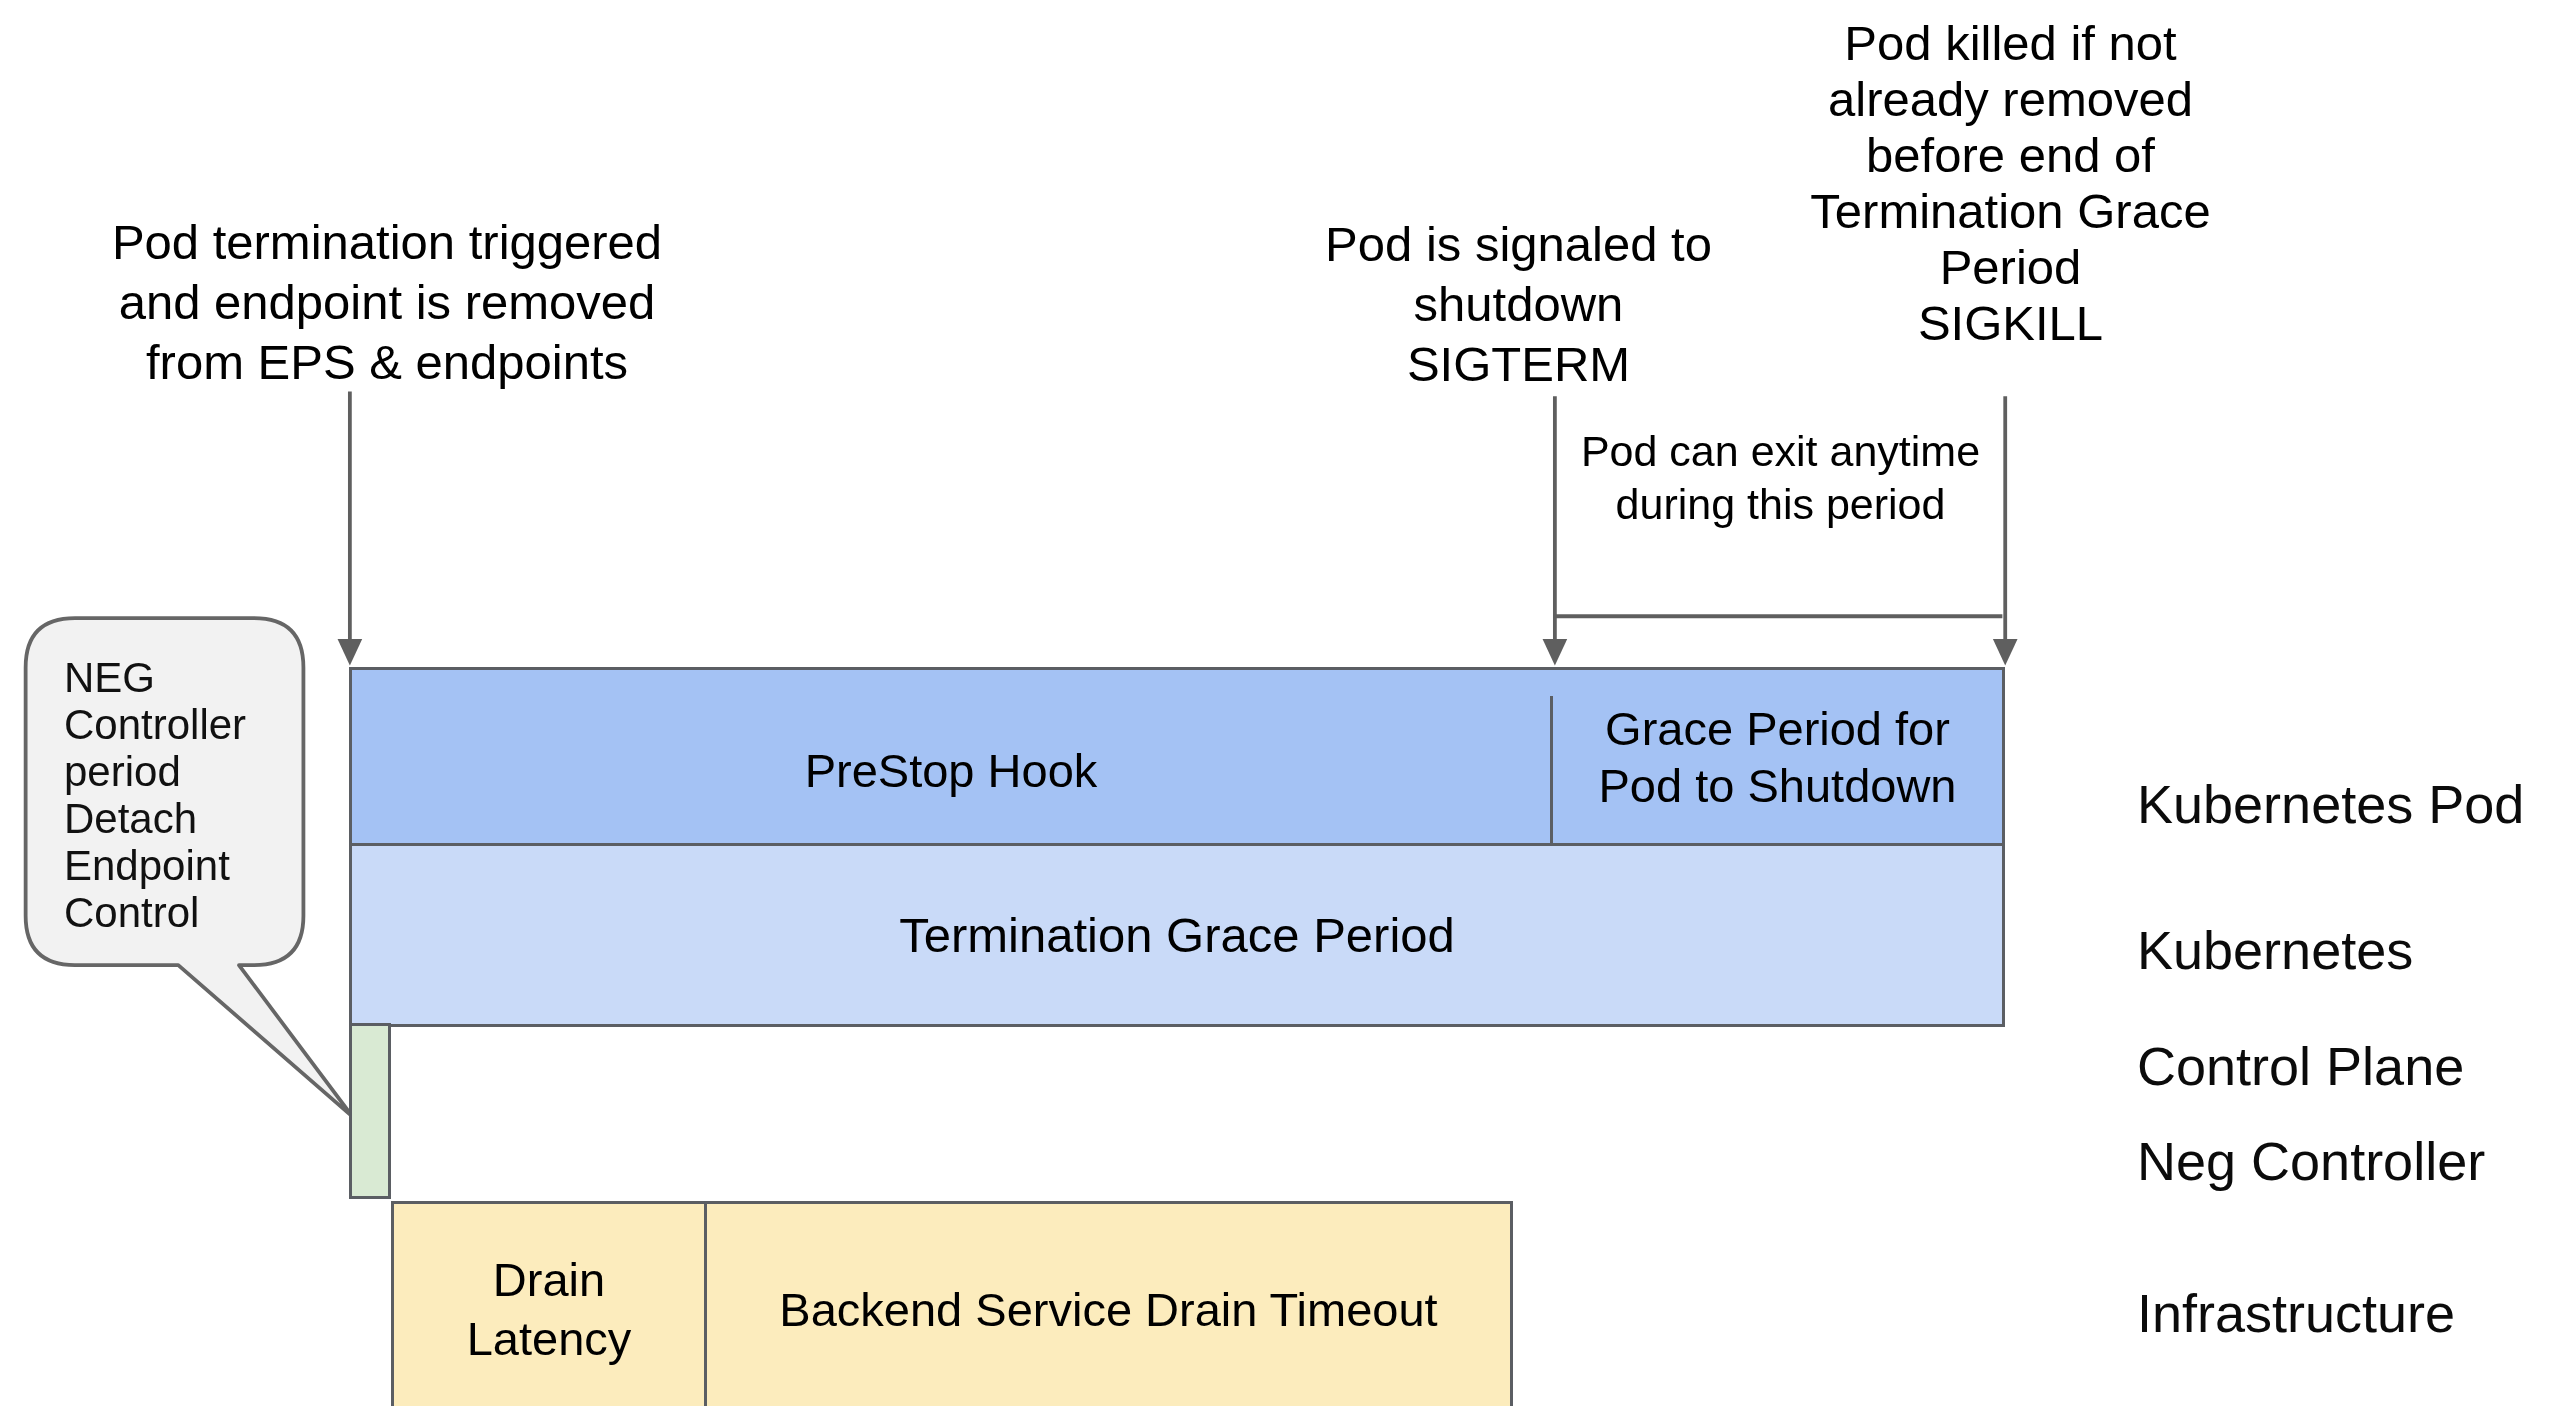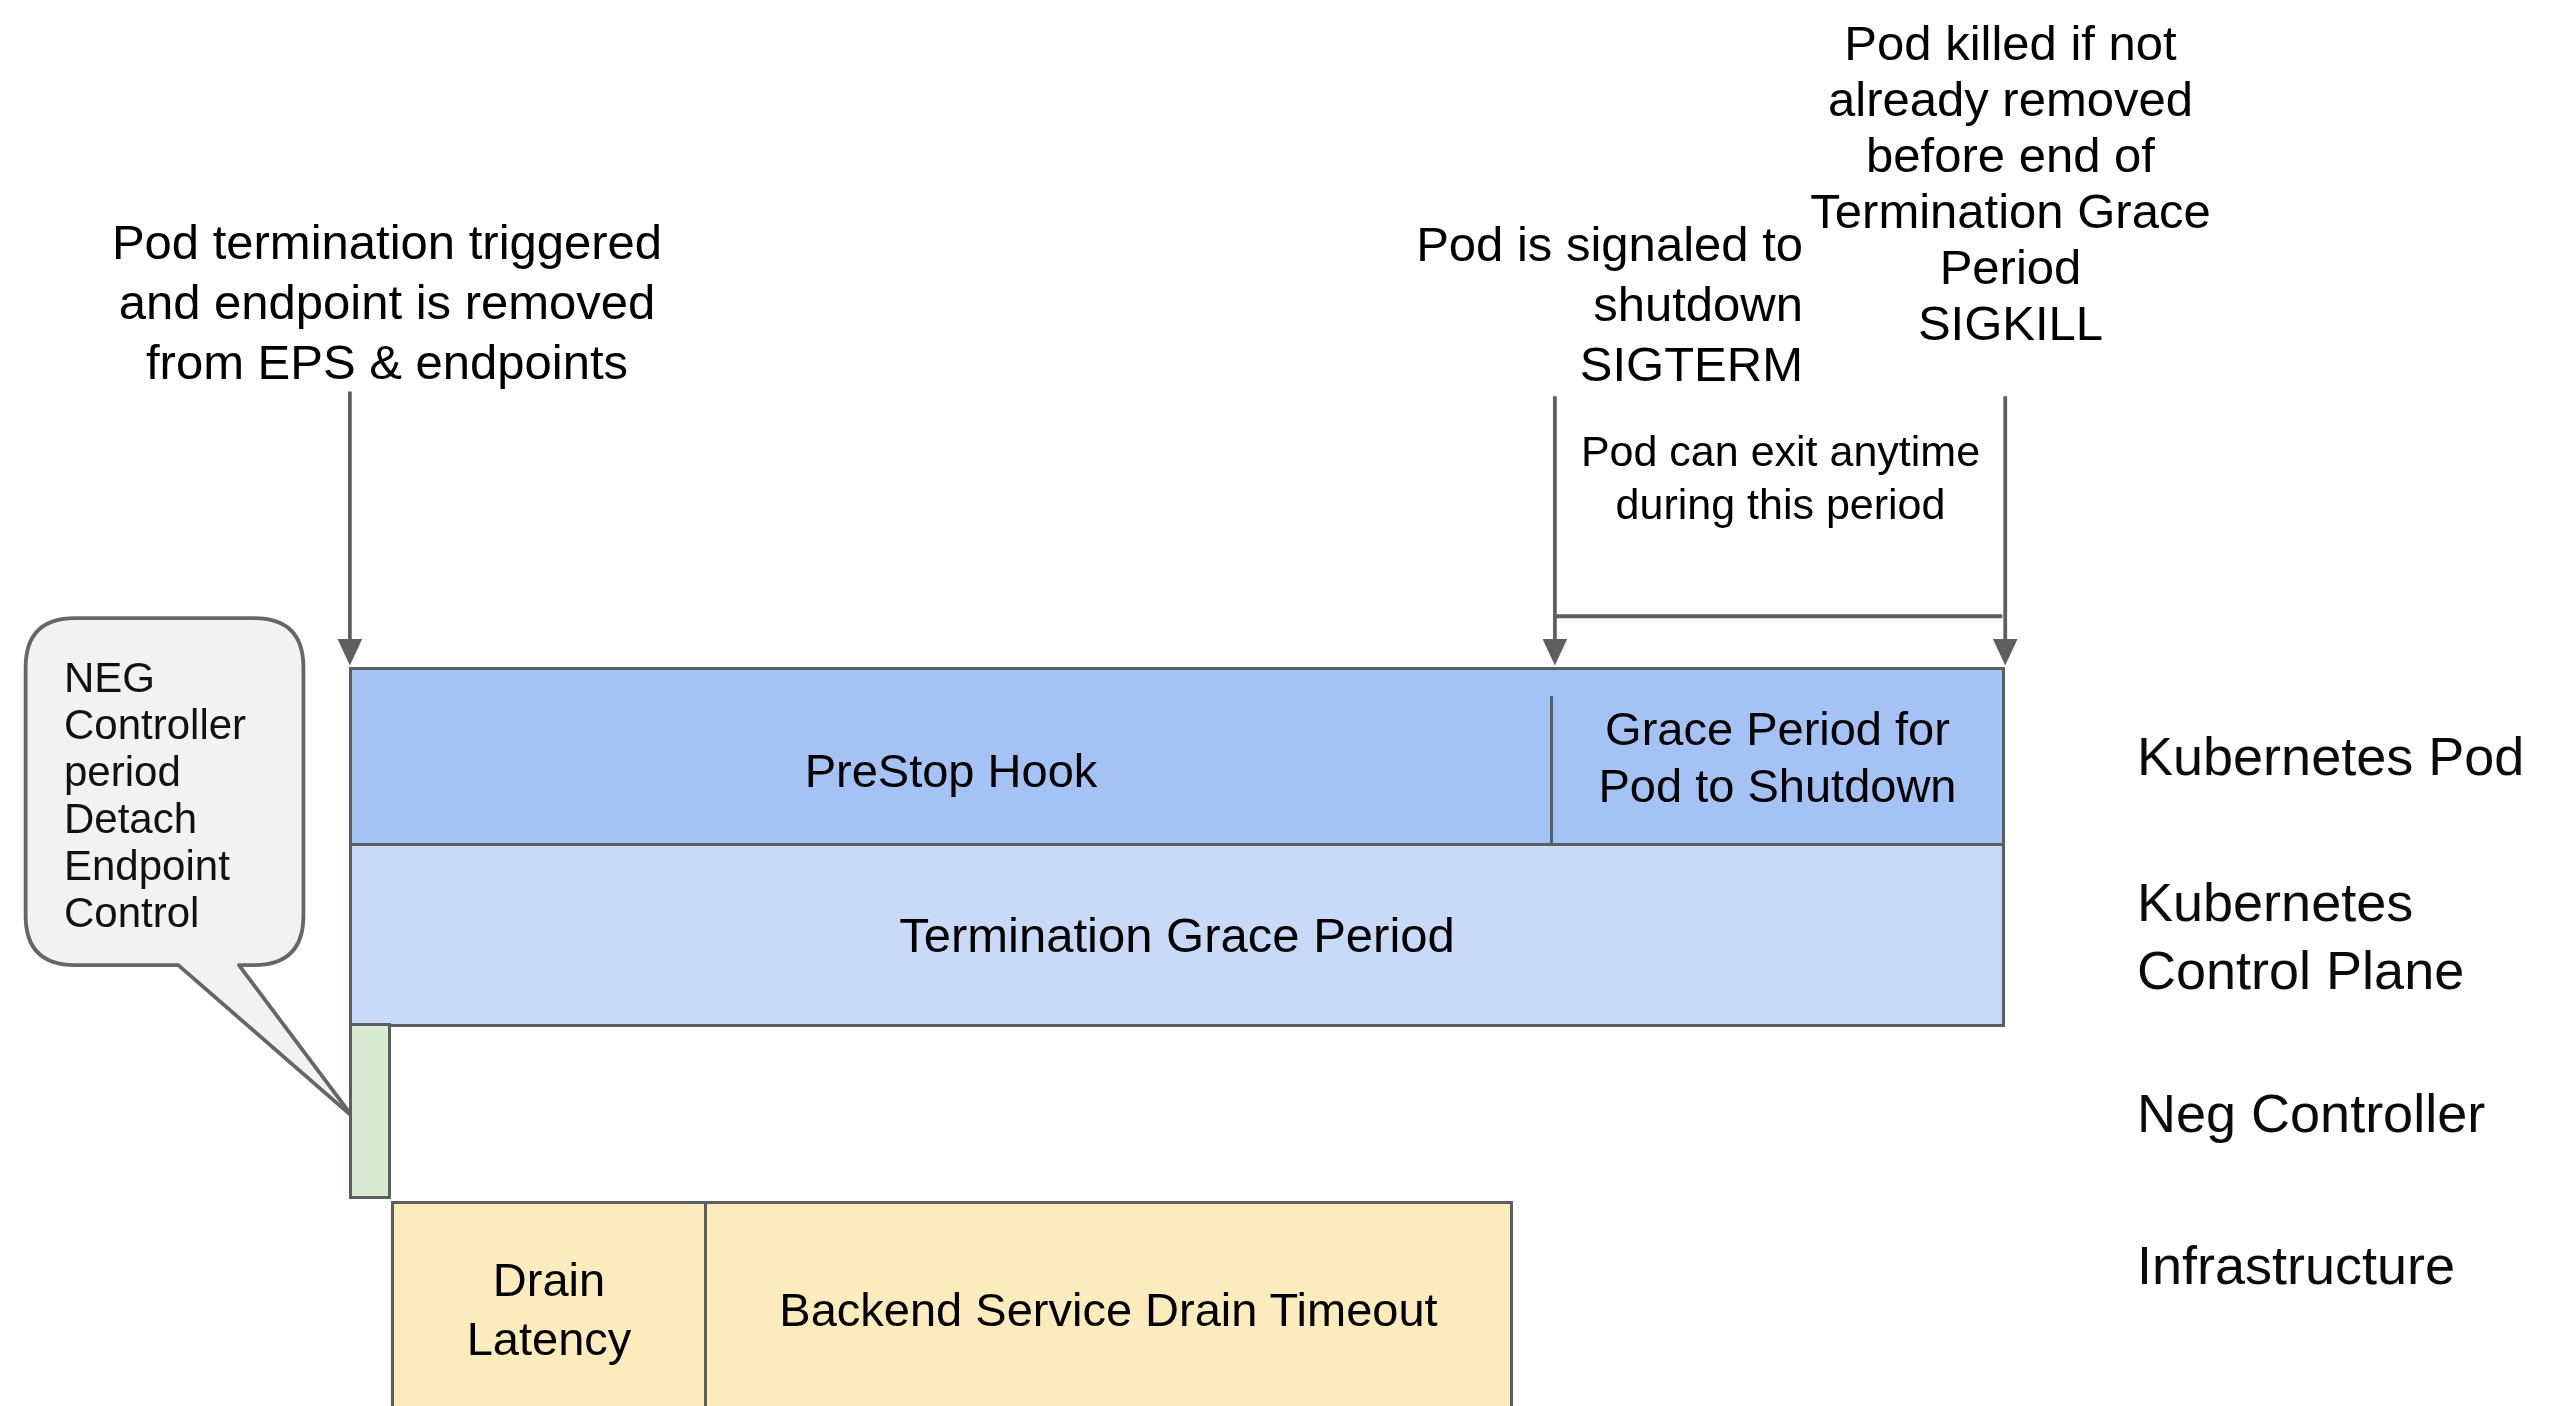--- a/index.html
+++ b/index.html
@@ -29,21 +29,21 @@
   #row1 .cell-prestop { width:1198px; border-right:3.8px solid var(--border-gray);margin-top:26px; }
   #row1 .cell-grace   { flex:1; }
   #row2 { left:349px; top:843px;  width:1656px; height:184px; background:var(--bar-blue-light); }
   #row2 .cell { flex:1; font-size:49px; }
   #row3 { left:349px; top:1023px; width:42px;   height:176px; background:var(--bar-green); }
   #row4 { left:391px; top:1201px; width:1122px; height:216px; background:var(--bar-yellow); }
   #row4 .cell-drain   { width:310px; border-right:3.8px solid var(--border-gray); line-height:59px; }
   #row4 .cell-backend { flex:1; }
 
   .rowlabel { position:absolute; left:2137px; font-size:54px; line-height:68px; color:#0b0b0b; }
-  .rowlabel span { display:block; }
+  .rowlabel span { display:block;margin-top:48px; }
   #label-pod        { top:722px; }
   #label-cplane     { top:868px; }
   #label-negc       { top:1079px; }
   #label-gce        { top:1231px; }
 
   #callout-text {
     position:absolute; left:64px; top:654px; width:228px;
     font-size:42px; line-height:47px; color:#111;
   }
   #callout-text span { display:block; }
@@ -52,21 +52,21 @@
 <body>
 
 <div id="canvas" style="--bar-blue: #a4c2f4; --bar-blue-light: #c9daf8; --bar-green: #d9ead3; --bar-yellow: #fcecbd; --border-gray: #5b5e63; --arrow-gray: #5f5f5f; --bubble-fill: #f2f2f2; --bubble-border: #666666;">
 
   <div class="ann" id="ann-pod-termination" style="left:55px; top:212px; width:664px;">
     <span>Pod termination triggered</span>
     <span>and endpoint is removed</span>
     <span>from EPS &amp; endpoints</span>
   </div>
 
-  <div class="ann" id="ann-sigterm" style="left:1234px; top:214px; width:569px;text-align:right;">
+  <div class="ann" id="ann-sigterm" style="left:1234px; top:214px; width:569px;">
     <span>Pod is signaled to</span>
     <span>shutdown</span>
     <span>SIGTERM</span>
   </div>
 
   <div class="ann" id="ann-sigkill" style="left:1726px; top:15px; width:569px;">
     <span>Pod killed if not</span>
     <span>already removed</span>
     <span>before end of</span>
     <span>Termination Grace</span>

